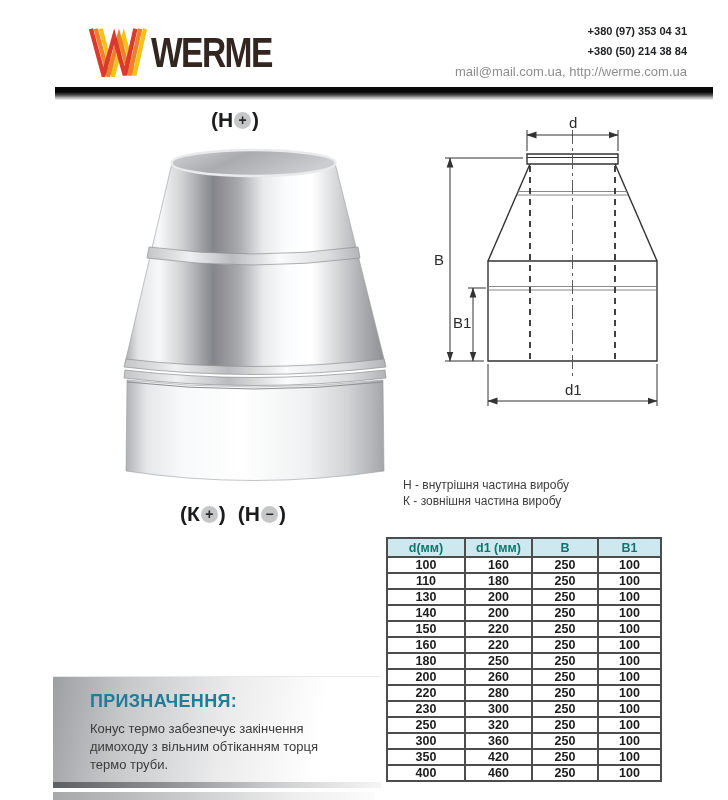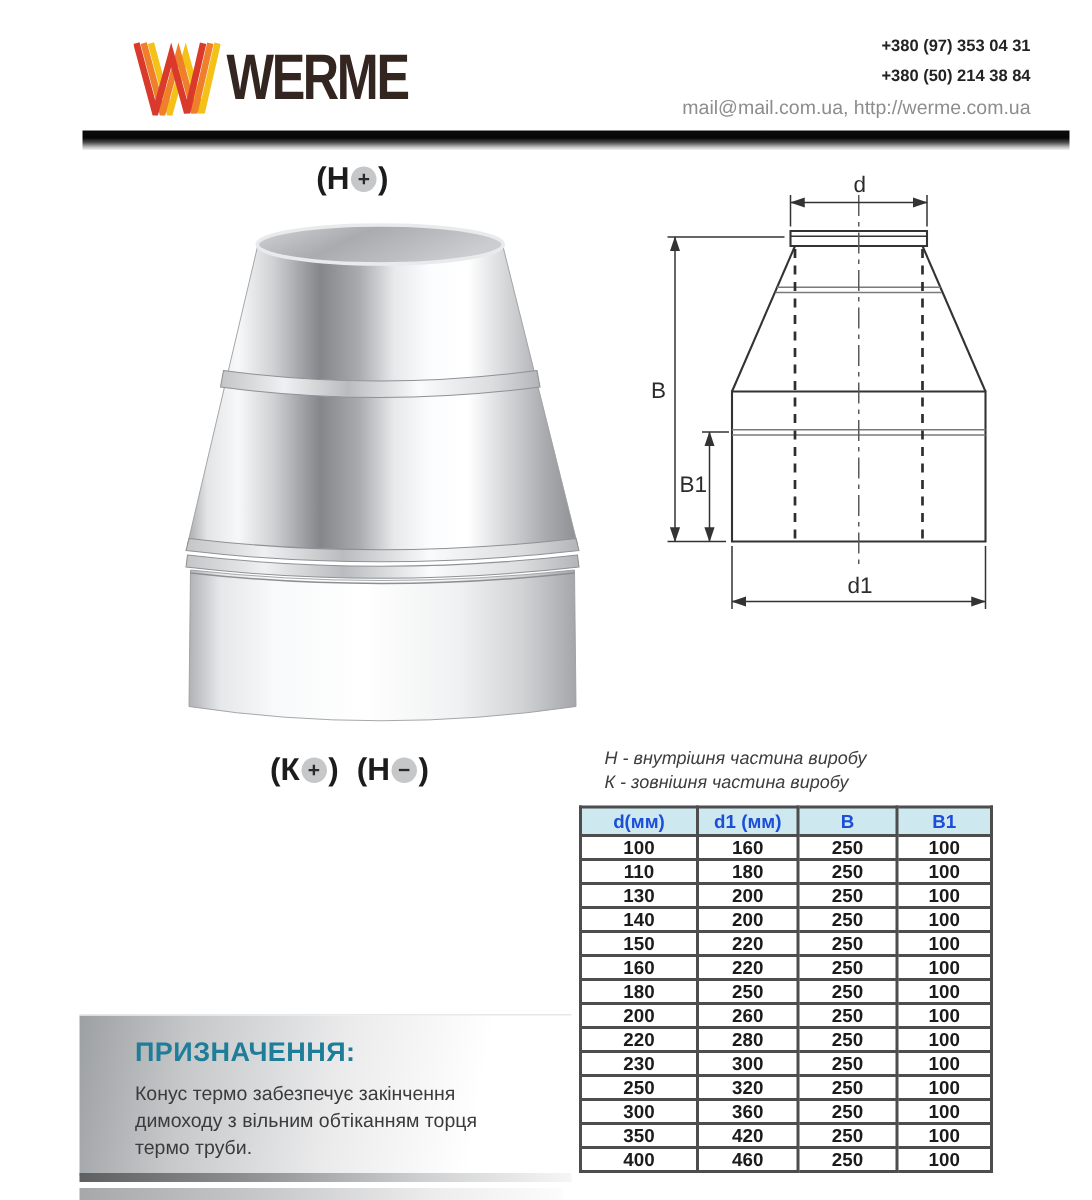--- a/index.html
+++ b/index.html
@@ -37,30 +37,30 @@
     line-height:17px; text-align:center; vertical-align:2px; margin:0 1px;
   }
   .plabel .grp { margin:0 6px; }
 
   
   .photo { position:absolute; left:85px; top:122px; width:300px; height:370px; }
   .diagram { position:absolute; left:405px; top:95px; width:320px; height:390px; }
   .diagram text { font-family:"Liberation Sans",sans-serif; font-size:15px; fill:#2c2c2c; }
 
   
-  .legend { position:absolute; left:388px; top:486px; font-size:12px; color:#3d3d3d; line-height:16px;font-style:italic; }
+  .legend { position:absolute; left:388px; top:466px; font-size:12px; color:#3d3d3d; line-height:16px; }
 
   
   .dims-table-wrap { position:absolute; left:371px; top:526px; }
   table.dims { border-collapse:collapse; table-layout:fixed; background:#fff; }
   table.dims th, table.dims td {
     border:2px solid #4d4d4d; text-align:center; font-weight:bold;
     font-size:12.5px; color:#1b1b1b; padding:0;
   }
-  table.dims th { background:#cde9ef; height:19px; color:#1d4ed8;text-align:center; }
+  table.dims th { background:#cde9ef; height:19px; color:#0f766e;text-align:center; }
   table.dims td { height:16px; }
   table.dims col.c1 { width:78px; } table.dims col.c2 { width:67px; }
   table.dims col.c3 { width:66px; } table.dims col.c4 { width:63px; }
 
   
   .purpose {
     position:absolute; left:38px; top:665px; width:328px; height:108px;
     background:linear-gradient(100deg,#9da0a2 0%,#c6c8ca 22%,#ebebec 52%,#ffffff 80%);
     border-top:1px solid #e7e8e9;
   }

